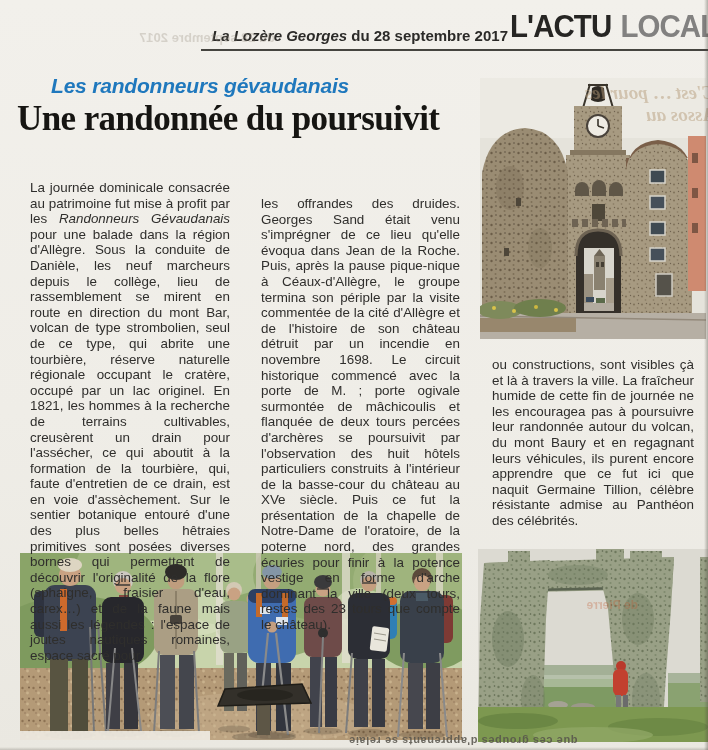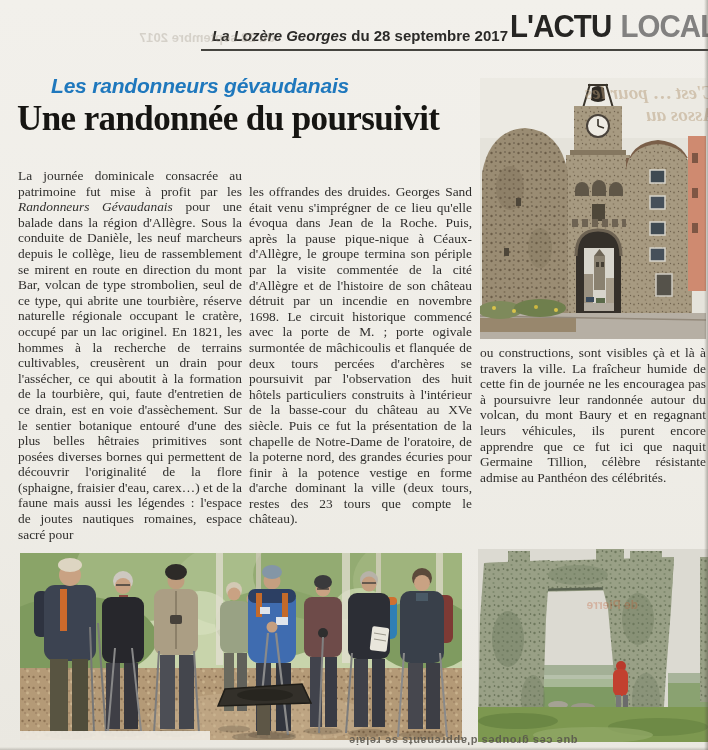--- a/index.html
+++ b/index.html
@@ -29,21 +29,21 @@
   .headline{position:absolute;left:17px;top:99px;width:470px;
     font-family:"Liberation Serif",serif;font-weight:bold;font-size:35px;
     letter-spacing:-0.6px;color:#161512;}
 
   
   .bodycol{position:absolute;font-size:13.4px;line-height:15.6px;text-align:justify;
     color:#2f2e2c;hyphens:auto;-webkit-hyphens:auto;z-index:2;}
   .col1{left:18px;top:168px;width:224px;}
   .col2{left:249px;top:184px;width:223px;}
   .col3{left:480px;top:345px;width:226px;}
-  .bodycol p{margin:0;font-family:Liberation Serif, serif;}
+  .bodycol p{margin:12px;}
   .emph{font-style:italic;}
 
   
   .photo{position:absolute;overflow:hidden;z-index:1;box-shadow:inset 0 0 0 1px rgba(60,55,45,.12);}
   .photo-gate{left:480px;top:78px;width:226px;height:261px;}
   .photo-hikers{left:20px;top:553px;width:442px;height:187px;}
   .photo-ruins{left:478px;top:549px;width:230px;height:193px;}
   .photo svg{display:block;width:100%;height:100%;}
 
   

